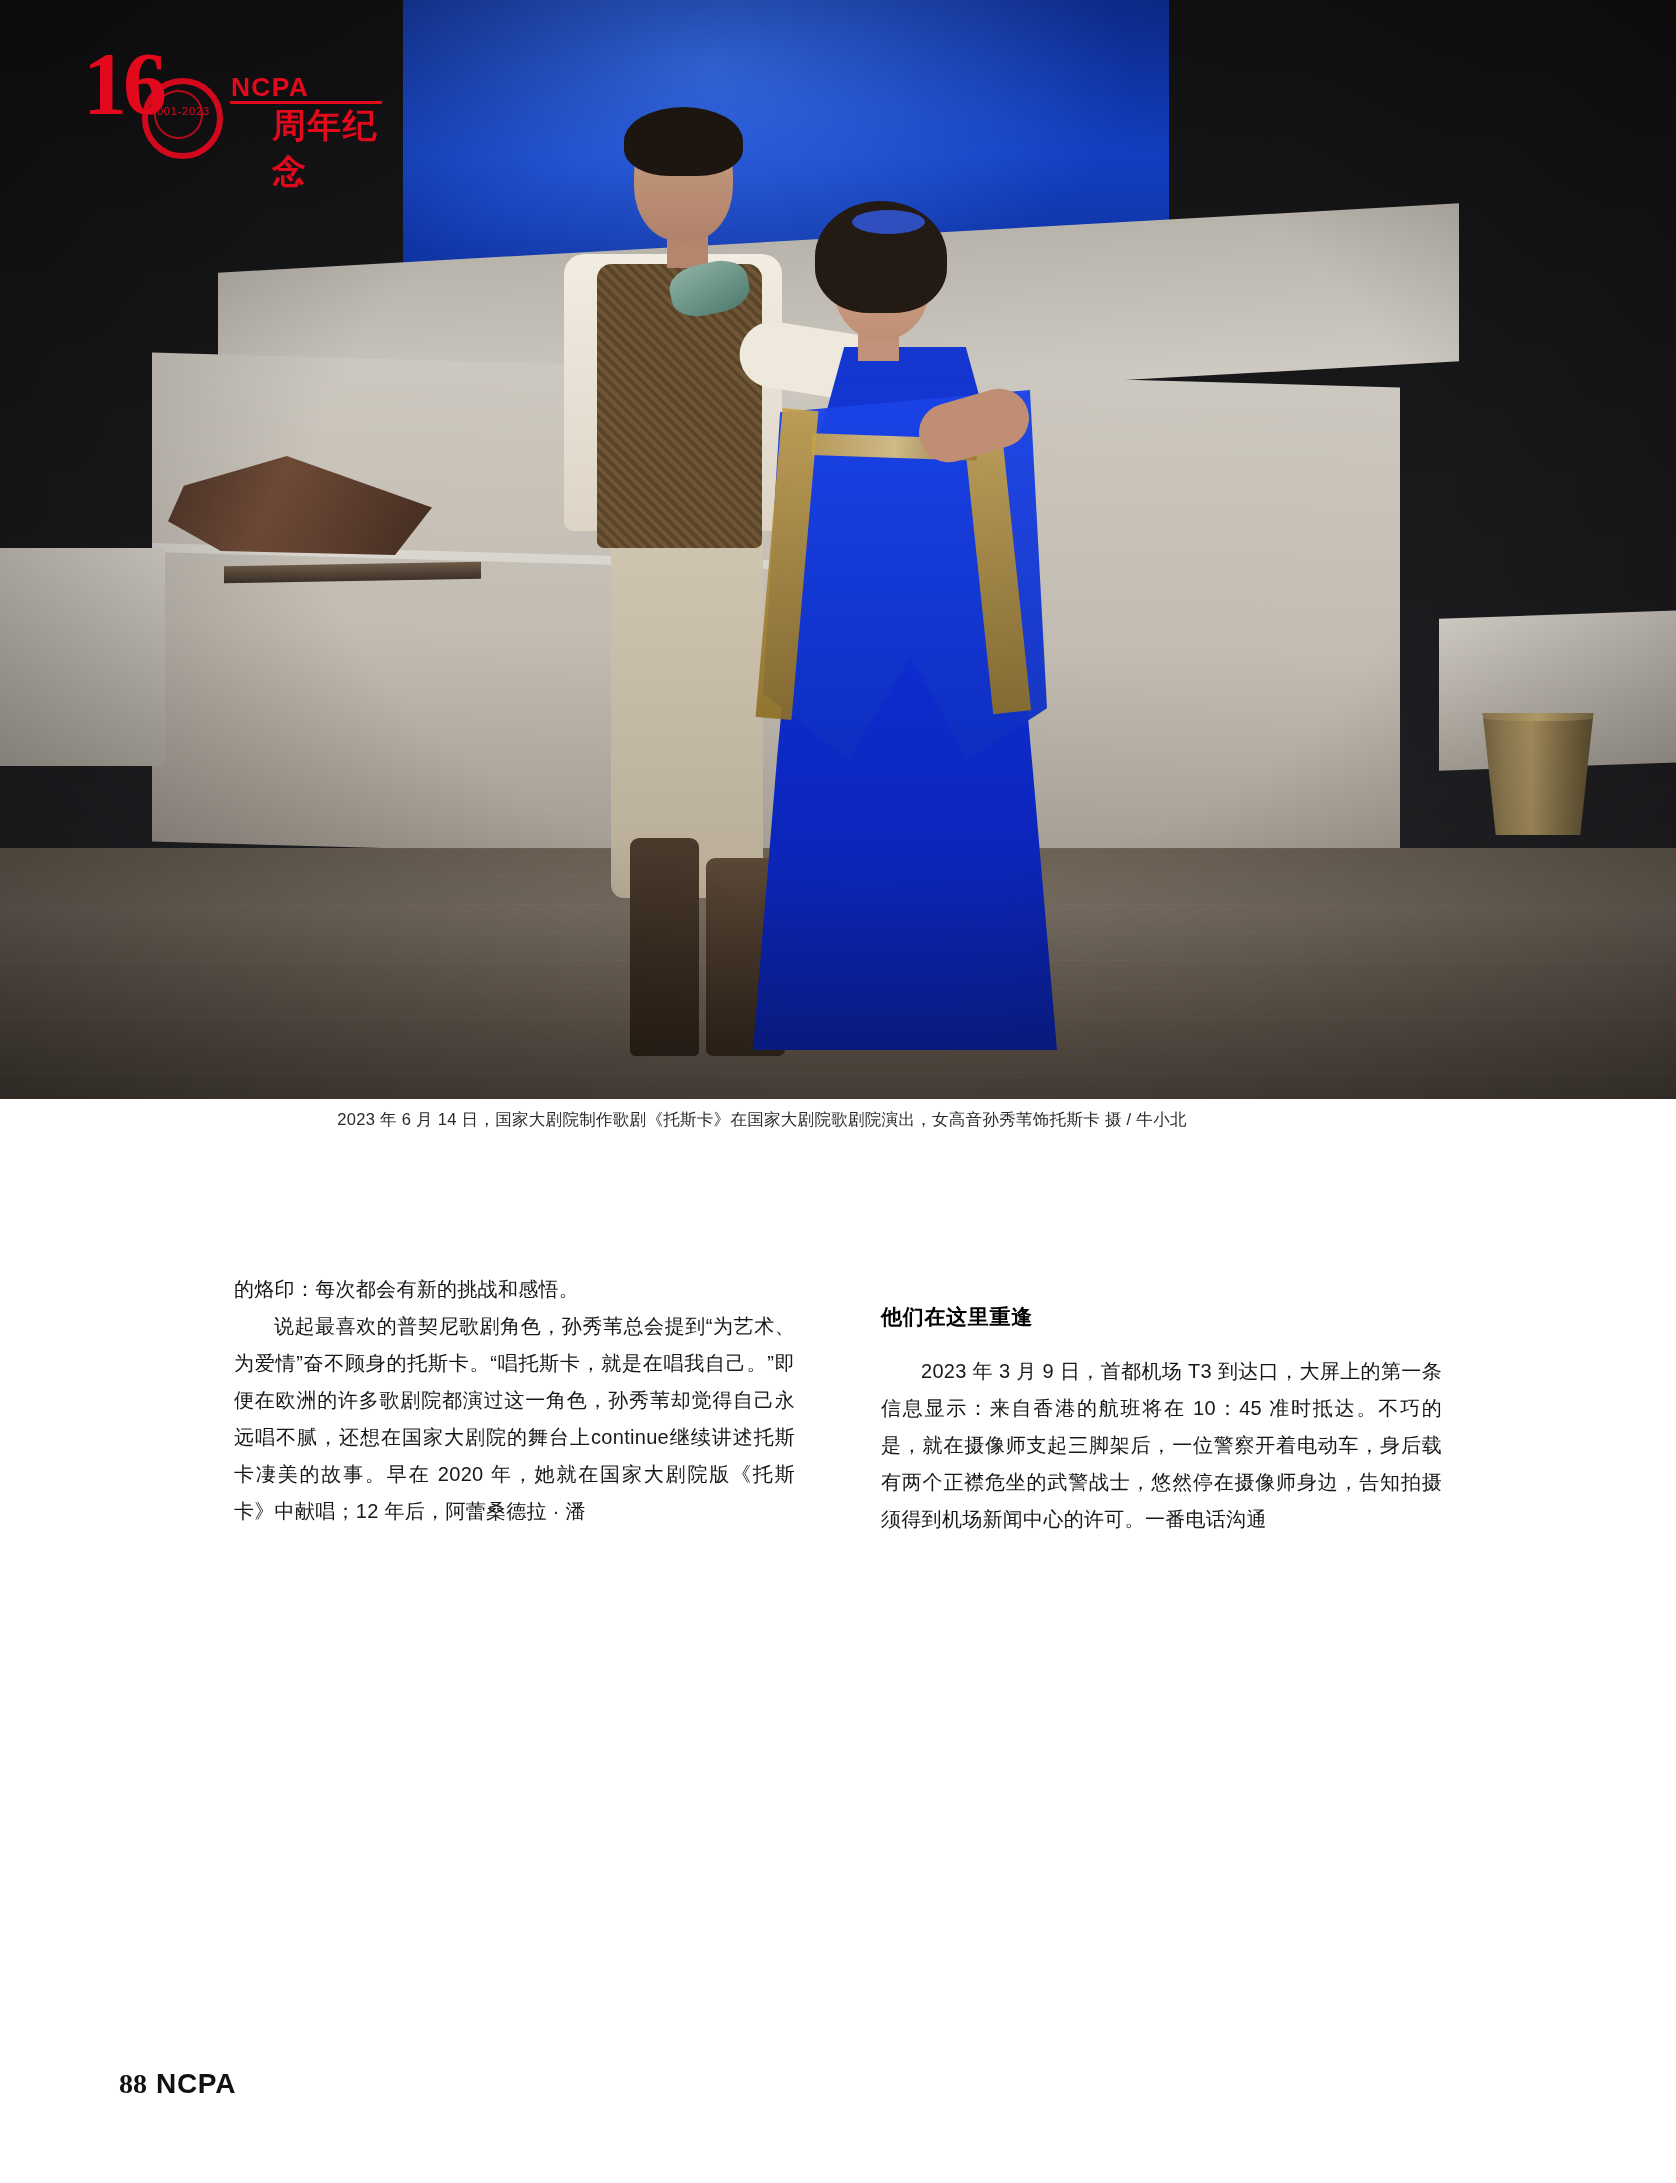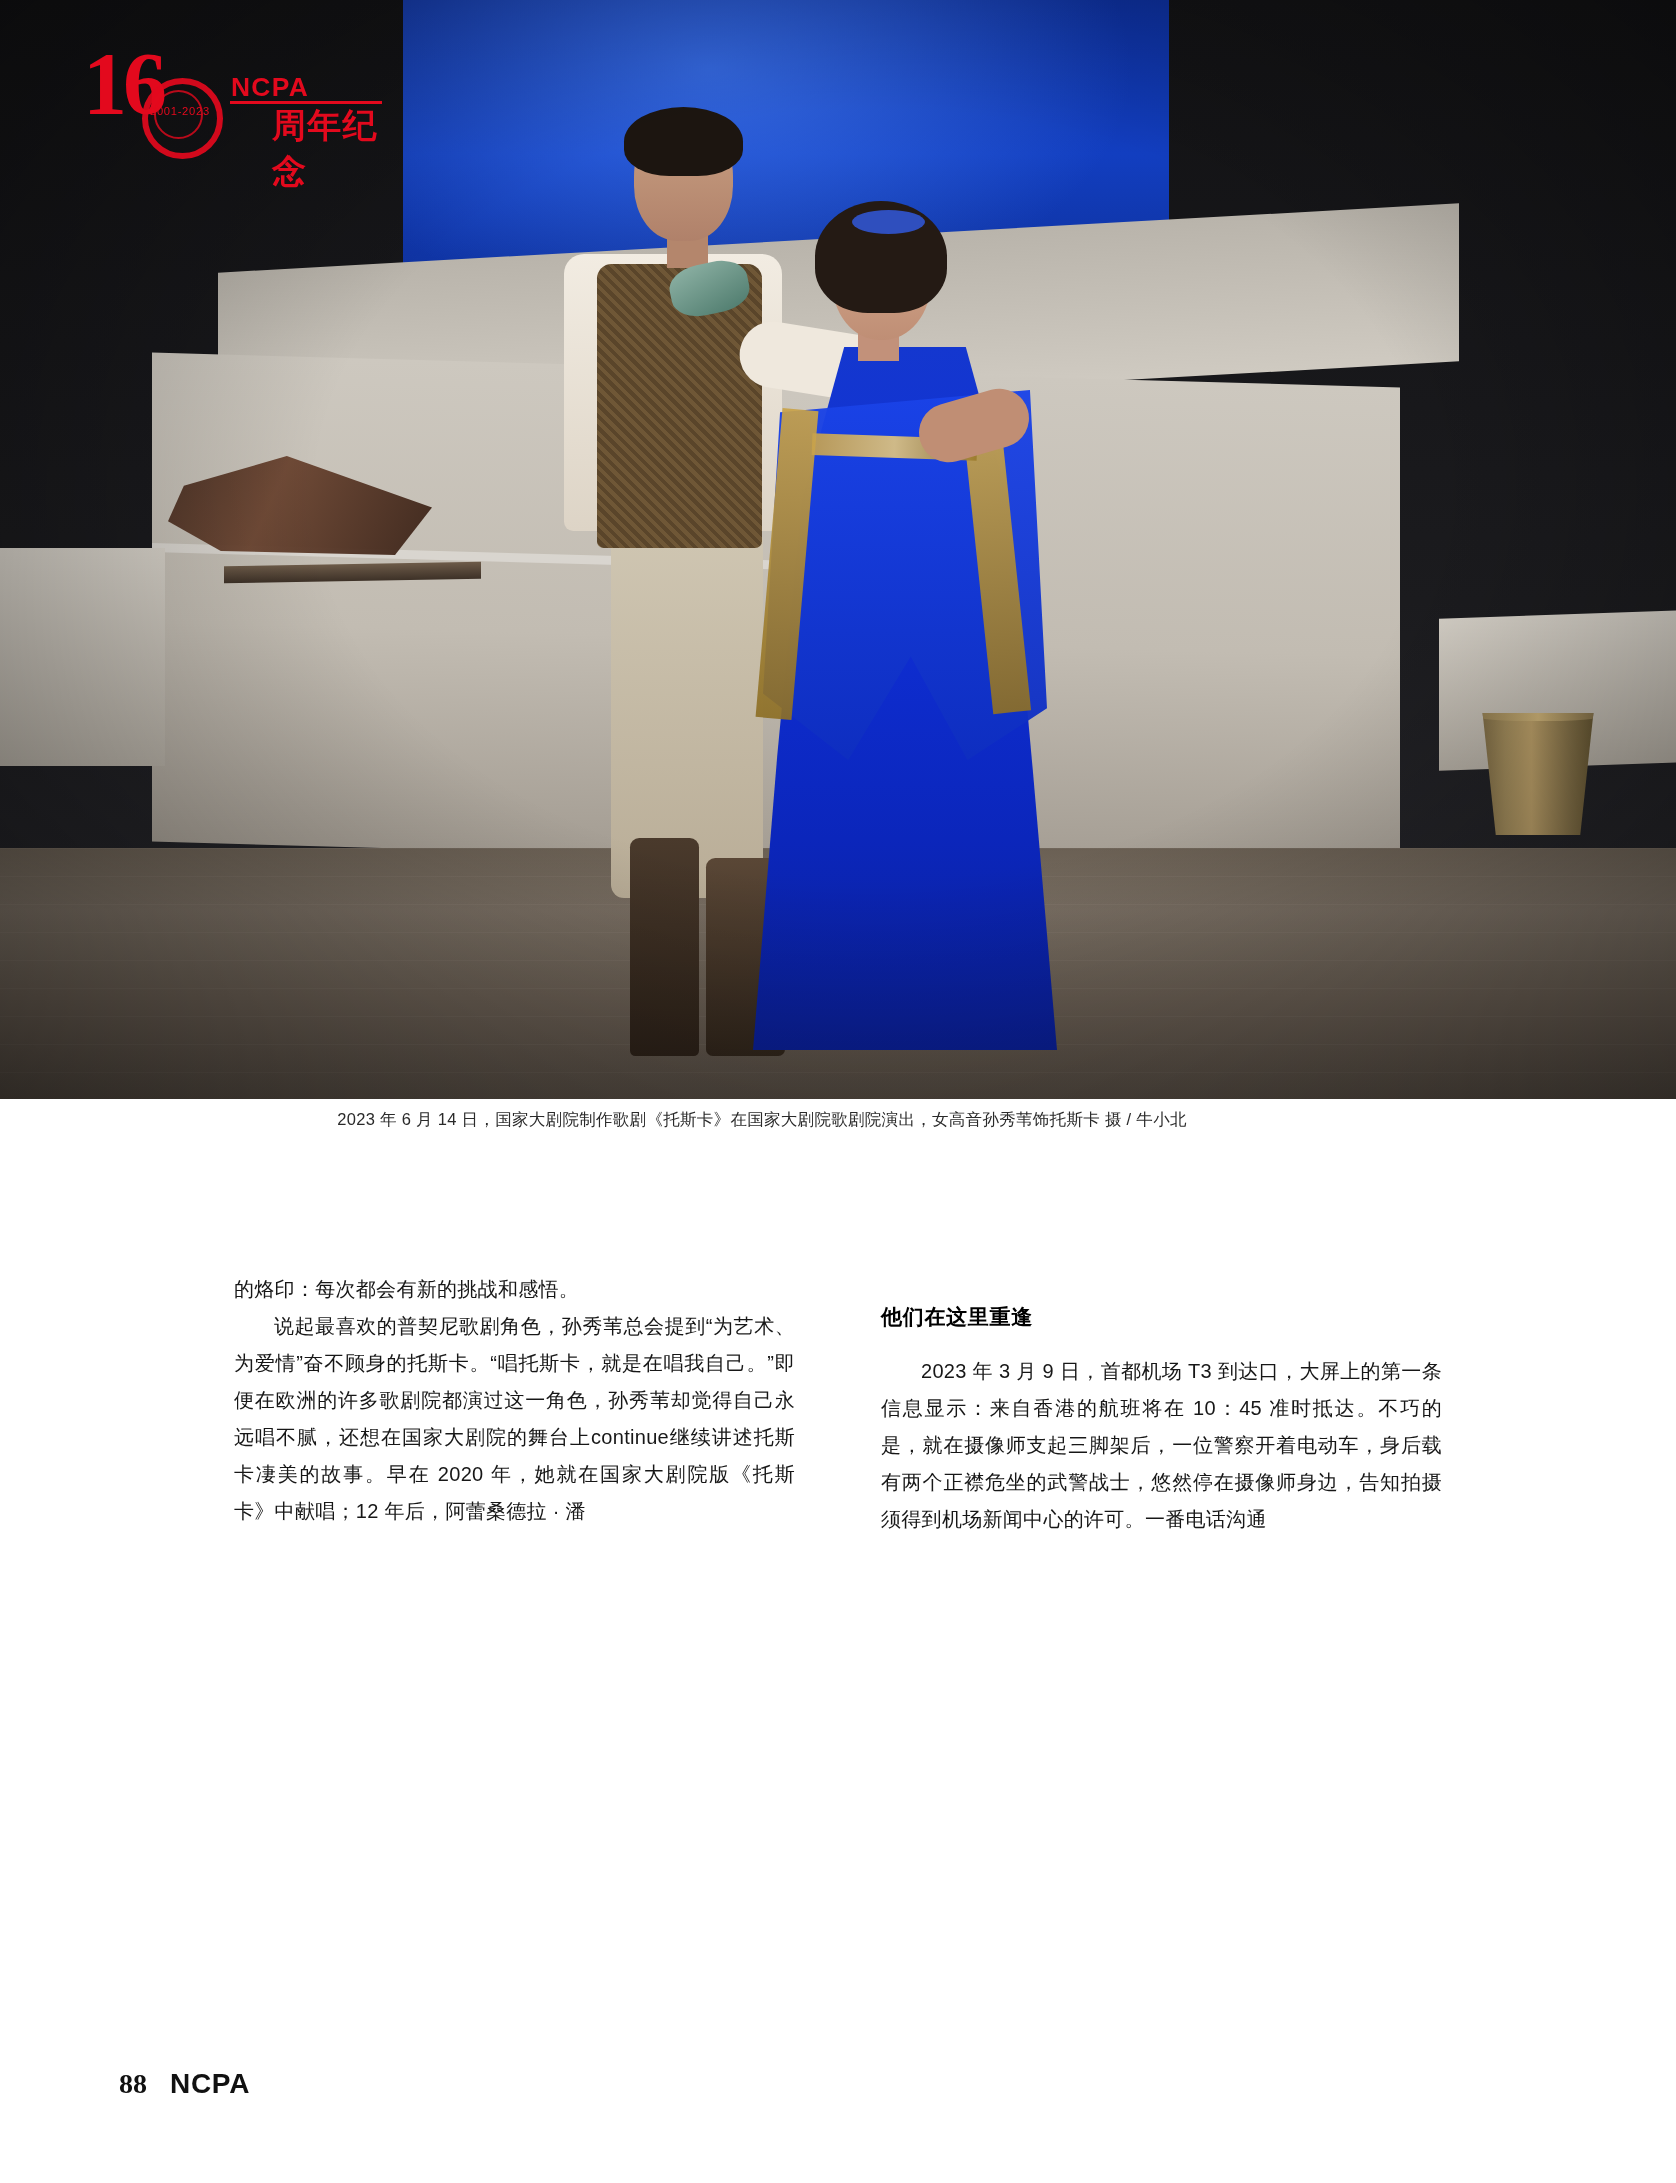--- a/index.html
+++ b/index.html
@@ -239,21 +239,21 @@
     margin: 32px 0 22.4px 0;
     letter-spacing: 0.7px;
   }
 
   
   .footer {
     position: absolute;
     left: 119px; bottom: 83px;
     display: flex;
     align-items: center;
-    gap: 23px;
+    gap: 9px;
   }
   .folio {
     font-family: "Liberation Serif", serif;
     font-size: 28px;
     font-weight: bold;
     color: #111;
   }
   .folio-brand {
     font-family: "Liberation Sans", sans-serif;
     font-size: 28px;

